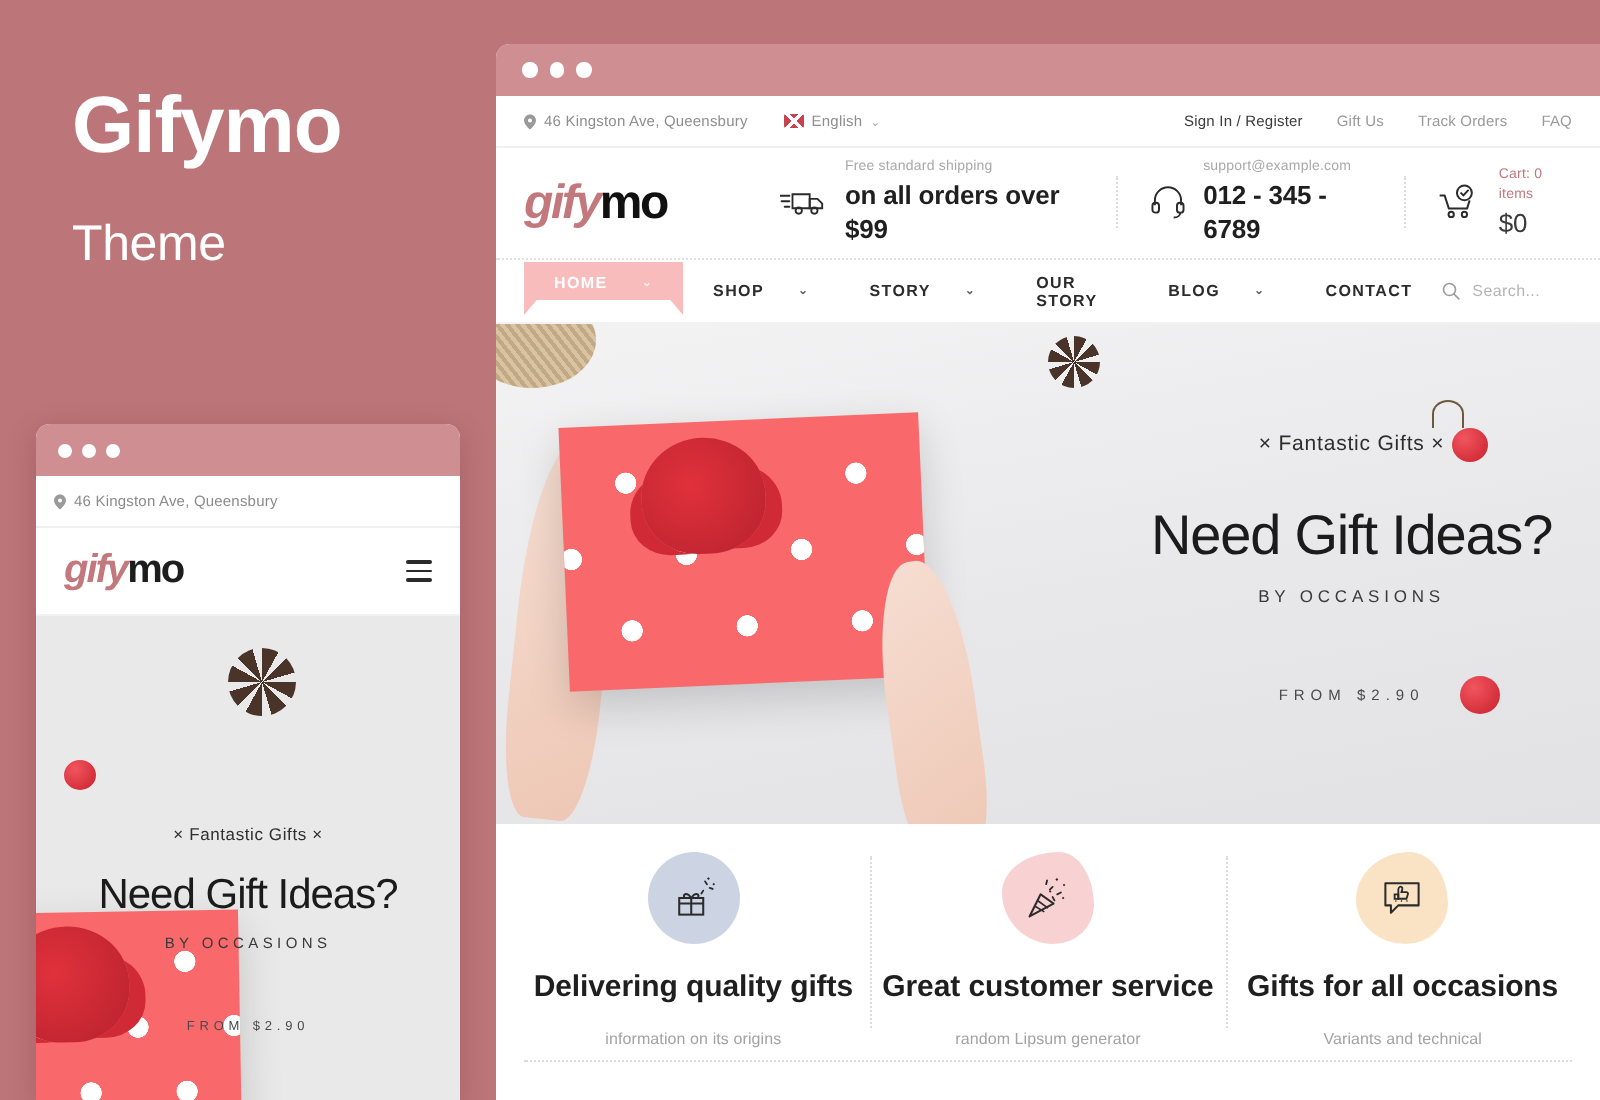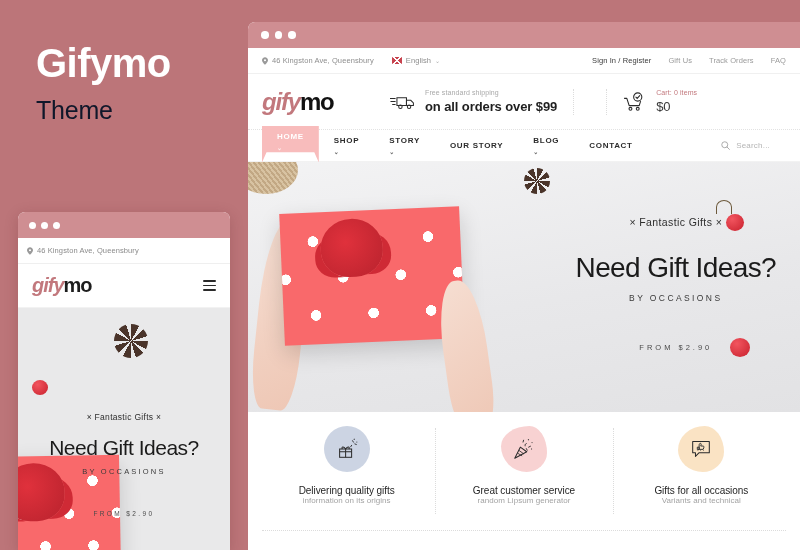--- a/index.html
+++ b/index.html
@@ -14,22 +14,22 @@
   .promo {
     position: absolute; left: 0; top: 0;
     width: 248px; height: 550px;
     padding: 42px 0 0 36px;
   }
   .promo-title {
     font-size: 40px; font-weight: 700; color: #ffffff;
     letter-spacing: -0.5px; line-height: 1.05;
   }
   .promo-sub {
-    font-size: 25px; font-weight: 400; color: #0f172a;
-    margin-top: 12px; letter-spacing: -0.2px;
+    font-size: 25px; font-weight: 400; color: #ffffff;
+    margin-top: 24px; letter-spacing: -0.2px;
   }
   .promo-by {
     font-size: 14px; font-weight: 400; color: #f6e7e8;
     margin-top: 26px; letter-spacing: 0.1px;
   }
 
   
   .mobile {
     position: absolute; left: 18px; top: 212px;
     width: 212px; height: 338px;
@@ -115,21 +115,21 @@
 
   
   .nav {
     height: 32px; display: flex; align-items: center;
     padding: 0 14px; border-bottom: 1px solid #f2f2f2;
   }
   .nav-items { display: flex; align-items: center; gap: 0; flex: 1; }
   .nav-item {
     font-size: 8px; font-weight: 700; color: #2c2c2c;
     letter-spacing: 0.7px; padding: 6px 15px;
-    display: flex; align-items: flex-start; gap: 3px; flex-direction: column;
+    display: flex; align-items: flex-start; gap: 17px;
   }
   .nav-item.active {
     background: #f8bcbc; color: #ffffff;
     clip-path: polygon(0 0, 100% 0, 100% 100%, 92% 72%, 8% 72%, 0 100%);
     padding-bottom: 12px; margin-top: -3px;
   }
   .caret { font-size: 6px; opacity: 0.75; }
   .nav-search { display: flex; align-items: center; gap: 6px; padding-right: 16px; justify-content: space-between; }
   .nav-search .ph { font-size: 8px; color: #b5b5b5; letter-spacing: 0.2px; }
 
@@ -216,22 +216,22 @@
     content: ""; position: absolute; left: 0; top: 2px;
     height: 86px; border-left: 1px dotted #dcdcdc;
   }
   .feat-icon {
     width: 46px; height: 46px; display: flex;
     align-items: center; justify-content: center;
   }
   .blob-1 { background: #ccd4e3; border-radius: 50%; }
   .blob-2 { background: #fae3c4; border-radius: 58% 42% 46% 54% / 52% 56% 44% 48%; }
   .blob-3 { background: #f8d2d2; border-radius: 62% 38% 44% 56% / 44% 58% 42% 56%; }
-  .feat-title { font-size: 10px; font-weight: 400; color: #1f1f1f; margin-top: 13px; letter-spacing: -0.05px; }
-  .feat-desc { font-size: 8px; color: #a3a3a3; margin-top: 0; letter-spacing: 0.05px; }
+  .feat-title { font-size: 15px; font-weight: 700; color: #1f1f1f; margin-top: 13px; letter-spacing: -0.05px; }
+  .feat-desc { font-size: 8px; color: #a3a3a3; margin-top: 13px; letter-spacing: 0.05px; }
   .dotted-foot { border-top: 1px dotted #dcdcdc; margin: 6px 14px 0; }
 </style>
 </head>
 <body>
 
 <div class="promo">
   <div class="promo-title">Gifymo</div>
   <div class="promo-sub">Theme</div>
 </div>
 
@@ -280,20 +280,32 @@
           <path d="M0 6h6M1 9.5h5M3 13h3" stroke="#2b2b2b" stroke-width="1.2" stroke-linecap="round"></path>
         </svg>
         <div class="txt">
           <div class="t1">Free standard shipping</div>
           <div class="t2">on all orders over $99</div>
         </div>
       </div>
 
       <div class="hsep"></div>
 
+      <div class="hfeat">
+        <svg width="20" height="20" viewBox="0 0 22 22">
+          <path d="M3 13V10a8 8 0 0 1 16 0v3" fill="none" stroke="#2b2b2b" stroke-width="1.2"></path>
+          <rect x="1.5" y="11.5" width="4" height="6" rx="1.8" fill="none" stroke="#2b2b2b" stroke-width="1.2"></rect>
+          <rect x="16.5" y="11.5" width="4" height="6" rx="1.8" fill="none" stroke="#2b2b2b" stroke-width="1.2"></rect>
+          <path d="M18.5 17.5c0 2-2 3-4 3" fill="none" stroke="#2b2b2b" stroke-width="1.2"></path>
+        </svg>
+        <div class="txt">
+          <div class="t1">support@example.com</div>
+          <div class="t2">012 - 345 - 6789</div>
+        </div>
+      </div>
 
       <div class="hsep"></div>
 
       <div class="hfeat">
         <svg width="24" height="20" viewBox="0 0 26 22">
           <circle cx="16" cy="5.5" r="4.5" fill="none" stroke="#2b2b2b" stroke-width="1.2"></circle>
           <path d="M14 5.6l1.4 1.4 2.8-3" fill="none" stroke="#2b2b2b" stroke-width="1.2" stroke-linecap="round"></path>
           <path d="M1 7h3l2.6 8h11l1.6-5" fill="none" stroke="#2b2b2b" stroke-width="1.2" stroke-linejoin="round"></path>
           <circle cx="8" cy="18.5" r="1.6" fill="none" stroke="#2b2b2b" stroke-width="1.2"></circle>
           <circle cx="16" cy="18.5" r="1.6" fill="none" stroke="#2b2b2b" stroke-width="1.2"></circle>

